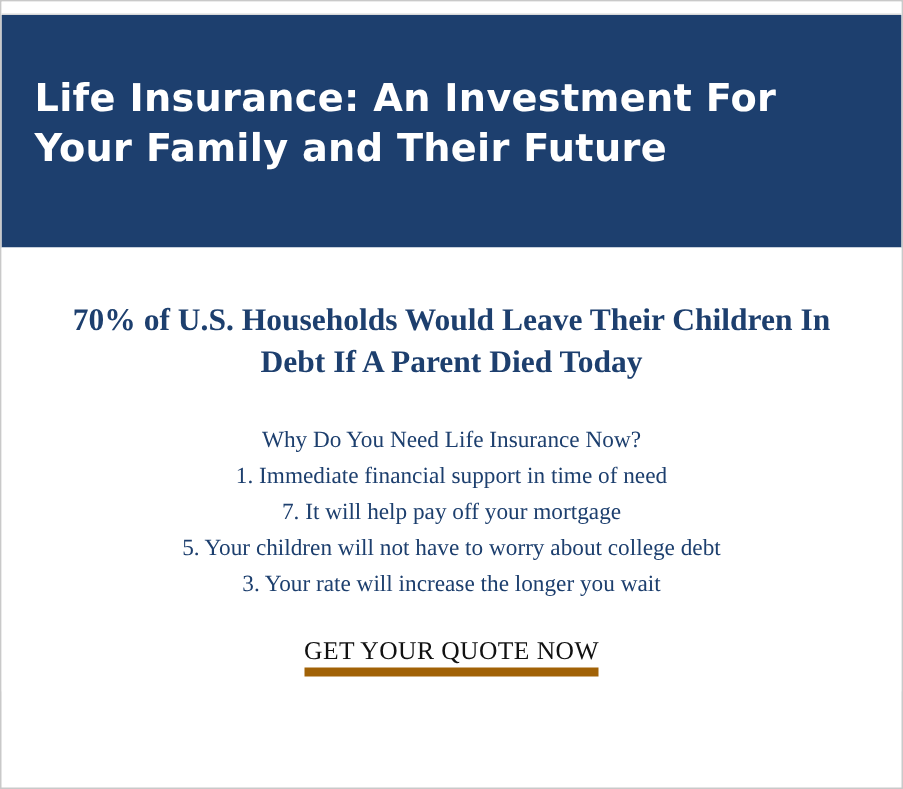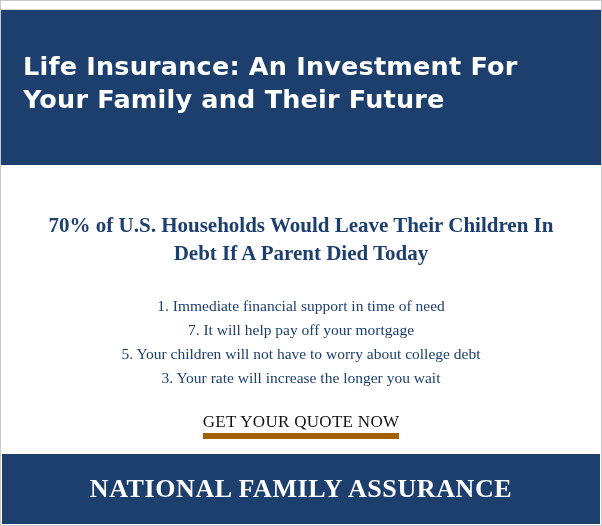--- a/index.html
+++ b/index.html
@@ -47,21 +47,21 @@
     padding: 34px 20px 10px 20px;
     box-sizing: border-box;
     text-align: center;
   }
   .headline {
     color: #1d3f6e;
     font-family: "Liberation Serif", serif;
     font-size: 21px;
     font-weight: bold;
     line-height: 1.35;
-    margin: 12px auto;
+    margin: 0 auto;
     max-width: 520px;
   }
   .sub-block {
     margin-top: 26px;
     color: #1d3f6e;
     font-family: "Liberation Serif", serif;
     font-size: 15.5px;
     line-height: 1.55;
   }
   .sub-block .line {
@@ -108,28 +108,26 @@
   <div class="top-strip"></div>
 
   <div class="hero">
     <h1 class="hero-title">Life Insurance: An Investment For Your Family and Their Future</h1>
   </div>
 
   <div class="body-area">
     <div class="headline">70% of U.S. Households Would Leave Their Children In Debt If A Parent Died Today</div>
 
     <div class="sub-block">
+      <p class="line">Why Do You Need Life Insurance Now?</p>
       <p class="line">1. Immediate financial support in time of need</p>
       <p class="line">7. It will help pay off your mortgage</p>
       <p class="line">5. Your children will not have to worry about college debt</p>
       <p class="line">3. Your rate will increase the longer you wait</p>
     </div>
 
     <div class="cta-wrap">
       <a class="cta" href="#">GET YOUR QUOTE NOW</a>
     </div>
   </div>
 
-  <div class="footer">
-    <div class="footer-text">NATIONAL FAMILY ASSURANCE</div>
-  </div>
 
 </div>
 
 </body></html>

